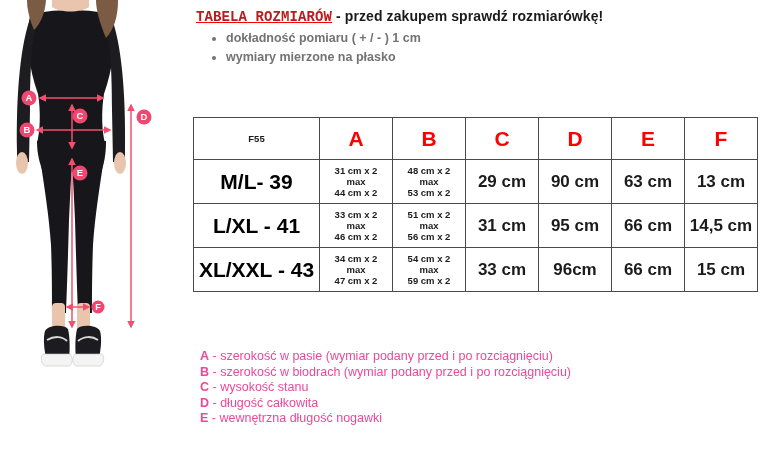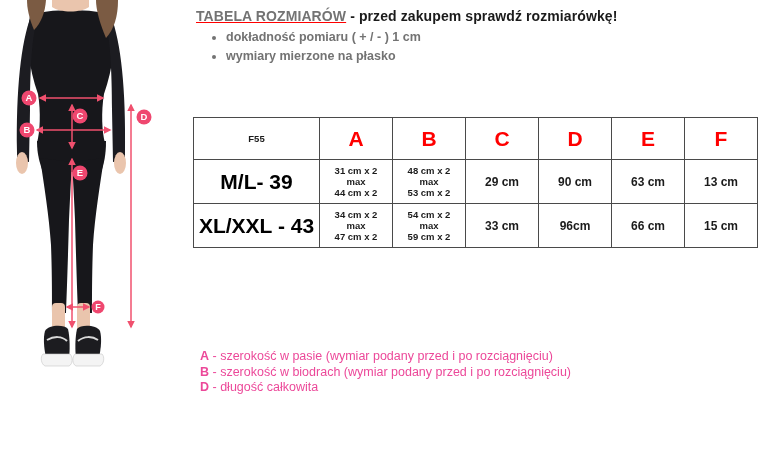--- a/index.html
+++ b/index.html
@@ -6,35 +6,35 @@
   html,body { background:#ffffff; }
   body { width:768px; height:460px; font-family:"Liberation Sans", sans-serif; position:relative; overflow:hidden; }
   .page { position:relative; width:768px; height:460px; background:#ffffff; }
 
   
   .photo { position:absolute; left:0; top:0; width:185px; height:430px; }
 
   
   .header-block { position:absolute; left:196px; top:8px; width:565px; }
   .title { font-size:14px; font-weight:bold; color:#1b1b1b; letter-spacing:0.1px; }
-  .title .hl { color:#737373; text-decoration:underline; text-decoration-color:#ff0000; }
+  .title .hl { color:#b91c1c; text-decoration:underline; text-decoration-color:#ff0000;font-family:Liberation Mono, monospace; }
   .bullets { margin-top:6px; padding-left:30px; list-style:disc; }
   .bullets li { font-size:12.5px; font-weight:bold; color:#737373; margin-bottom:5px; }
 
   
   .size-table { position:absolute; left:193px; top:117px; width:564px; border-collapse:collapse; table-layout:fixed; background:#ffffff;border-radius:6px; }
   .size-table td, .size-table th { border:1px solid #4a4a4a; text-align:center; vertical-align:middle; padding:0; overflow:hidden; }
   .size-table tr.head-row { height:42px; }
   .size-table tr.data-row { height:44px; }
   .code { font-size:9.5px; font-weight:bold; color:#1b1b1b; }
   .letter { color:#ff0000; font-size:21px; font-weight:bold; }
   .size-lbl { color:#000000; font-size:21px; font-weight:bold; white-space:nowrap; }
   .multi { font-size:9.5px; font-weight:bold; color:#1b1b1b; line-height:11px; }
   .multi span { display:block; }
-  .val { font-size:12px; font-weight:bold; color:#1b1b1b; white-space:nowrap; }
+  .val { font-size:17px; font-weight:bold; color:#1b1b1b; white-space:nowrap; }
 
   
   .legend { position:absolute; left:200px; top:349px; }
   .legend-row { font-size:12.5px; color:#ec4899; line-height:15.5px; white-space:nowrap; }
   .legend-key { font-weight:bold; }
 </style>
 </head>
 <body>
 
 <div class="page">
@@ -157,20 +157,37 @@
           <span>48 cm x 2</span>
           <span>max</span>
           <span>53 cm x 2</span>
         </td>
         <td class="val">29 cm</td>
         <td class="val">90 cm</td>
         <td class="val">63 cm</td>
         <td class="val">13 cm</td>
       </tr>
 
+      <tr class="data-row">
+        <td class="size-lbl">L/XL - 41</td>
+        <td class="multi">
+          <span>33 cm x 2</span>
+          <span>max</span>
+          <span>46 cm x 2</span>
+        </td>
+        <td class="multi">
+          <span>51 cm x 2</span>
+          <span>max</span>
+          <span>56 cm x 2</span>
+        </td>
+        <td class="val">31 cm</td>
+        <td class="val">95 cm</td>
+        <td class="val">66 cm</td>
+        <td class="val">14,5 cm</td>
+      </tr>
 
       <tr class="data-row">
         <td class="size-lbl">XL/XXL - 43</td>
         <td class="multi">
           <span>34 cm x 2</span>
           <span>max</span>
           <span>47 cm x 2</span>
         </td>
         <td class="multi">
           <span>54 cm x 2</span>
@@ -181,16 +198,18 @@
         <td class="val">96cm</td>
         <td class="val">66 cm</td>
         <td class="val">15 cm</td>
       </tr>
     </tbody>
   </table>
 
   <div class="legend">
     <div class="legend-row"><span class="legend-key">A</span> <span>- szerokość w pasie (wymiar podany przed i po rozciągnięciu)</span></div>
     <div class="legend-row"><span class="legend-key">B</span> <span>- szerokość w biodrach (wymiar podany przed i po rozciągnięciu)</span></div>
+    <div class="legend-row"><span class="legend-key">C</span> <span>- wysokość stanu</span></div>
     <div class="legend-row"><span class="legend-key">D</span> <span>- długość całkowita</span></div>
+    <div class="legend-row"><span class="legend-key">E</span> <span>- wewnętrzna długość nogawki</span></div>
   </div>
 
 </div>
 
 </body></html>

